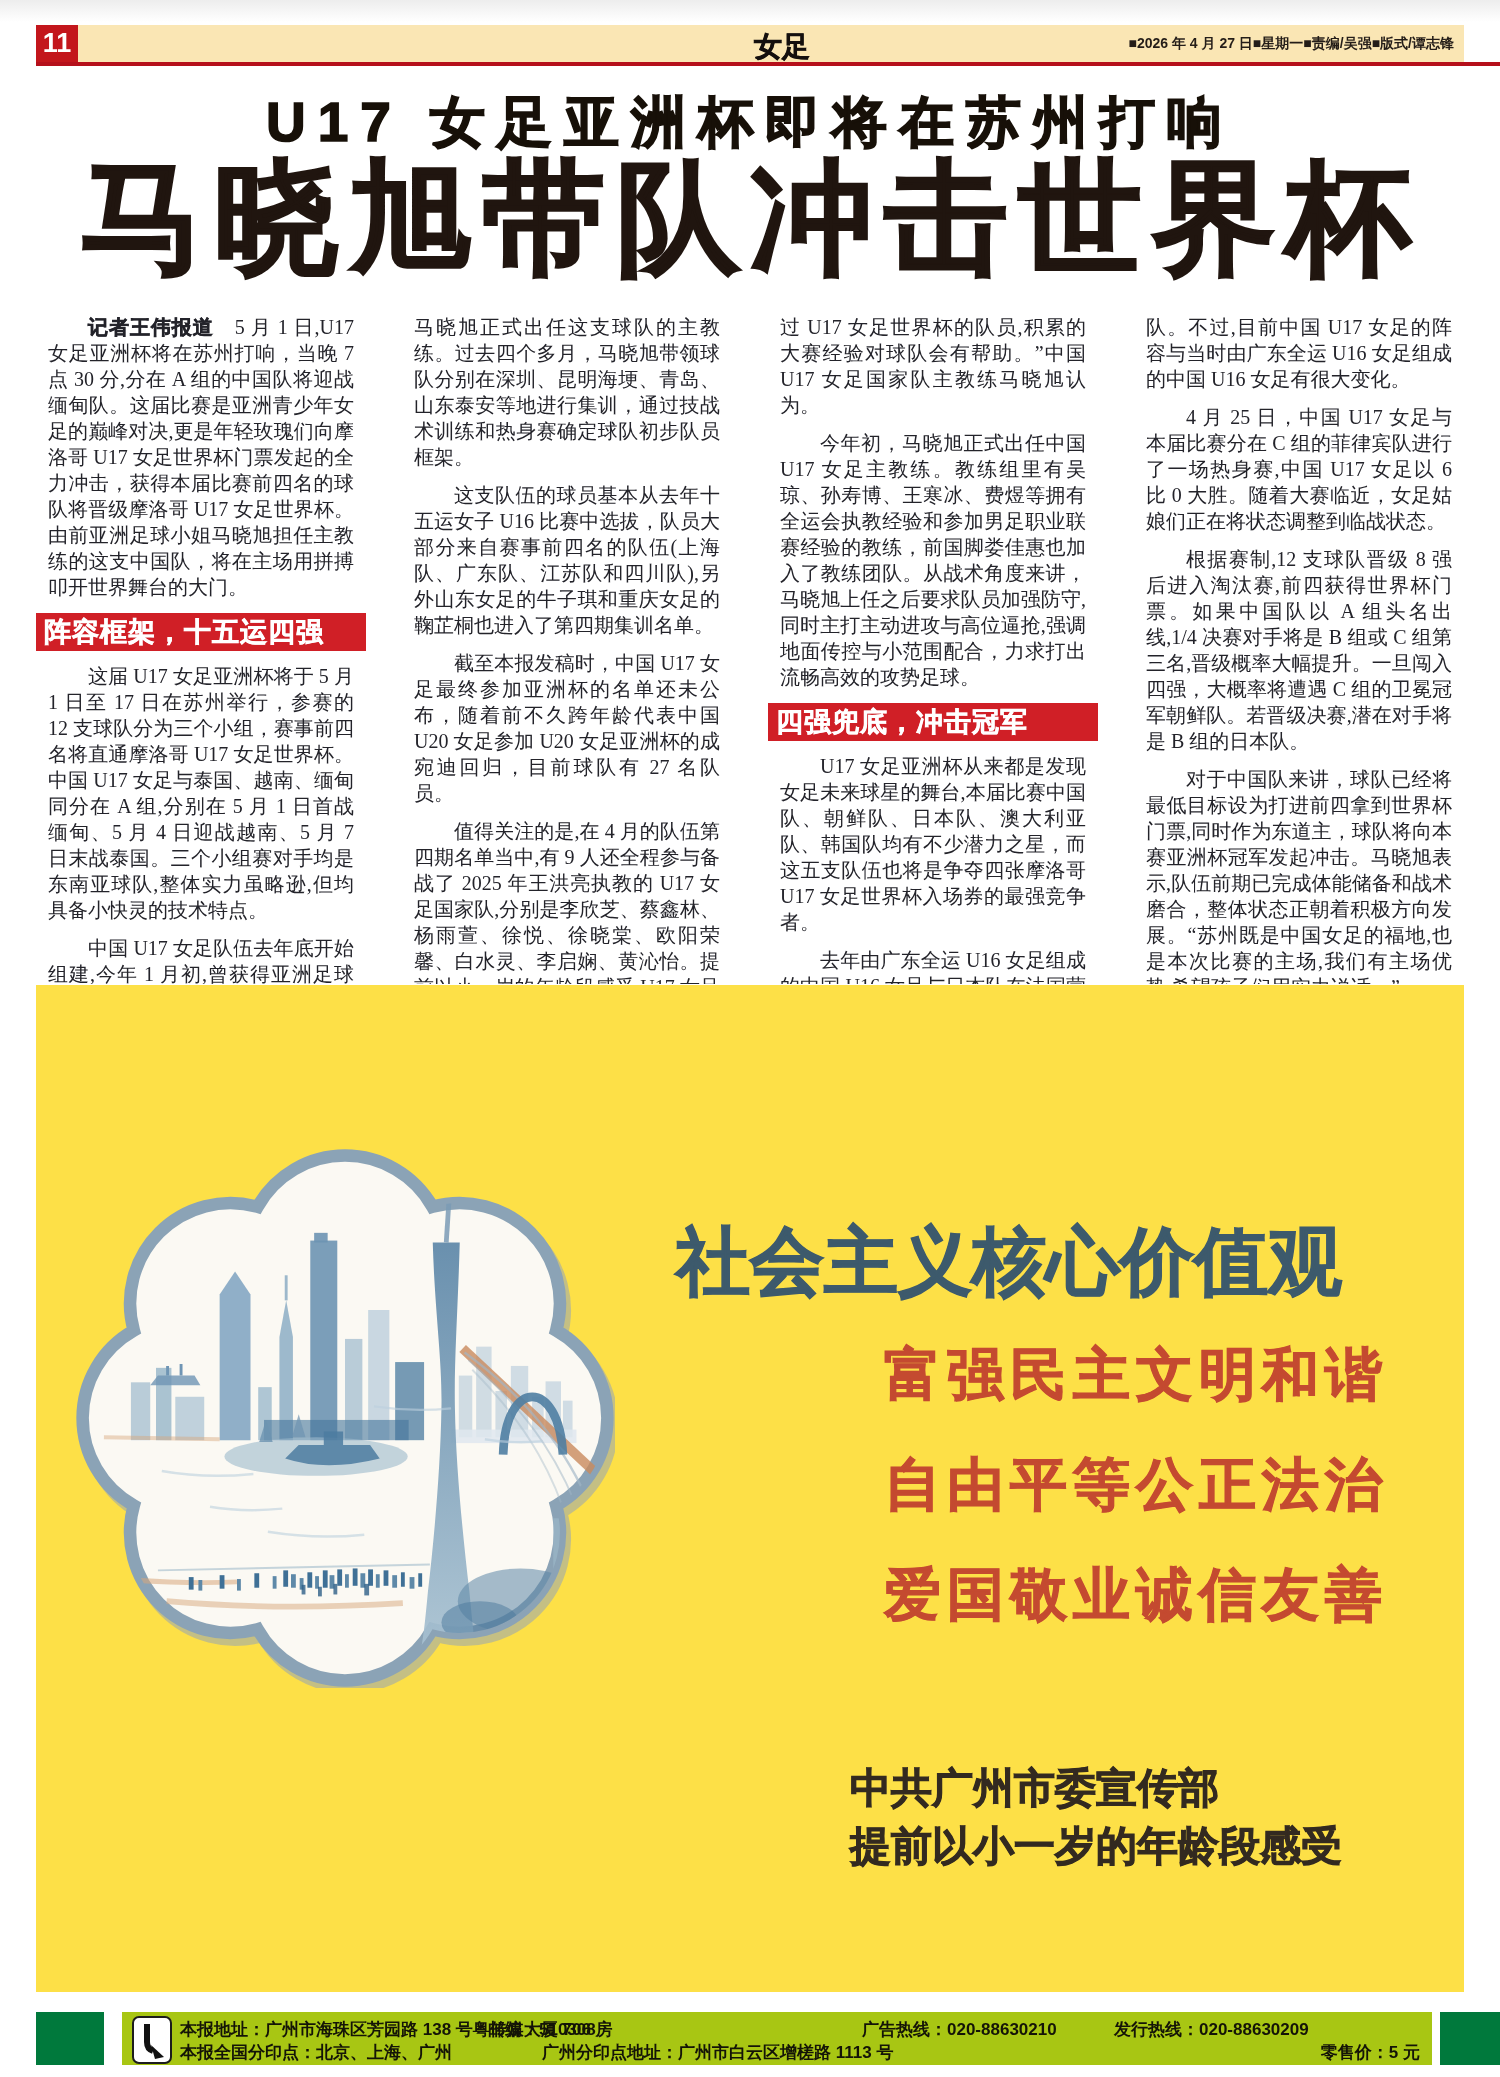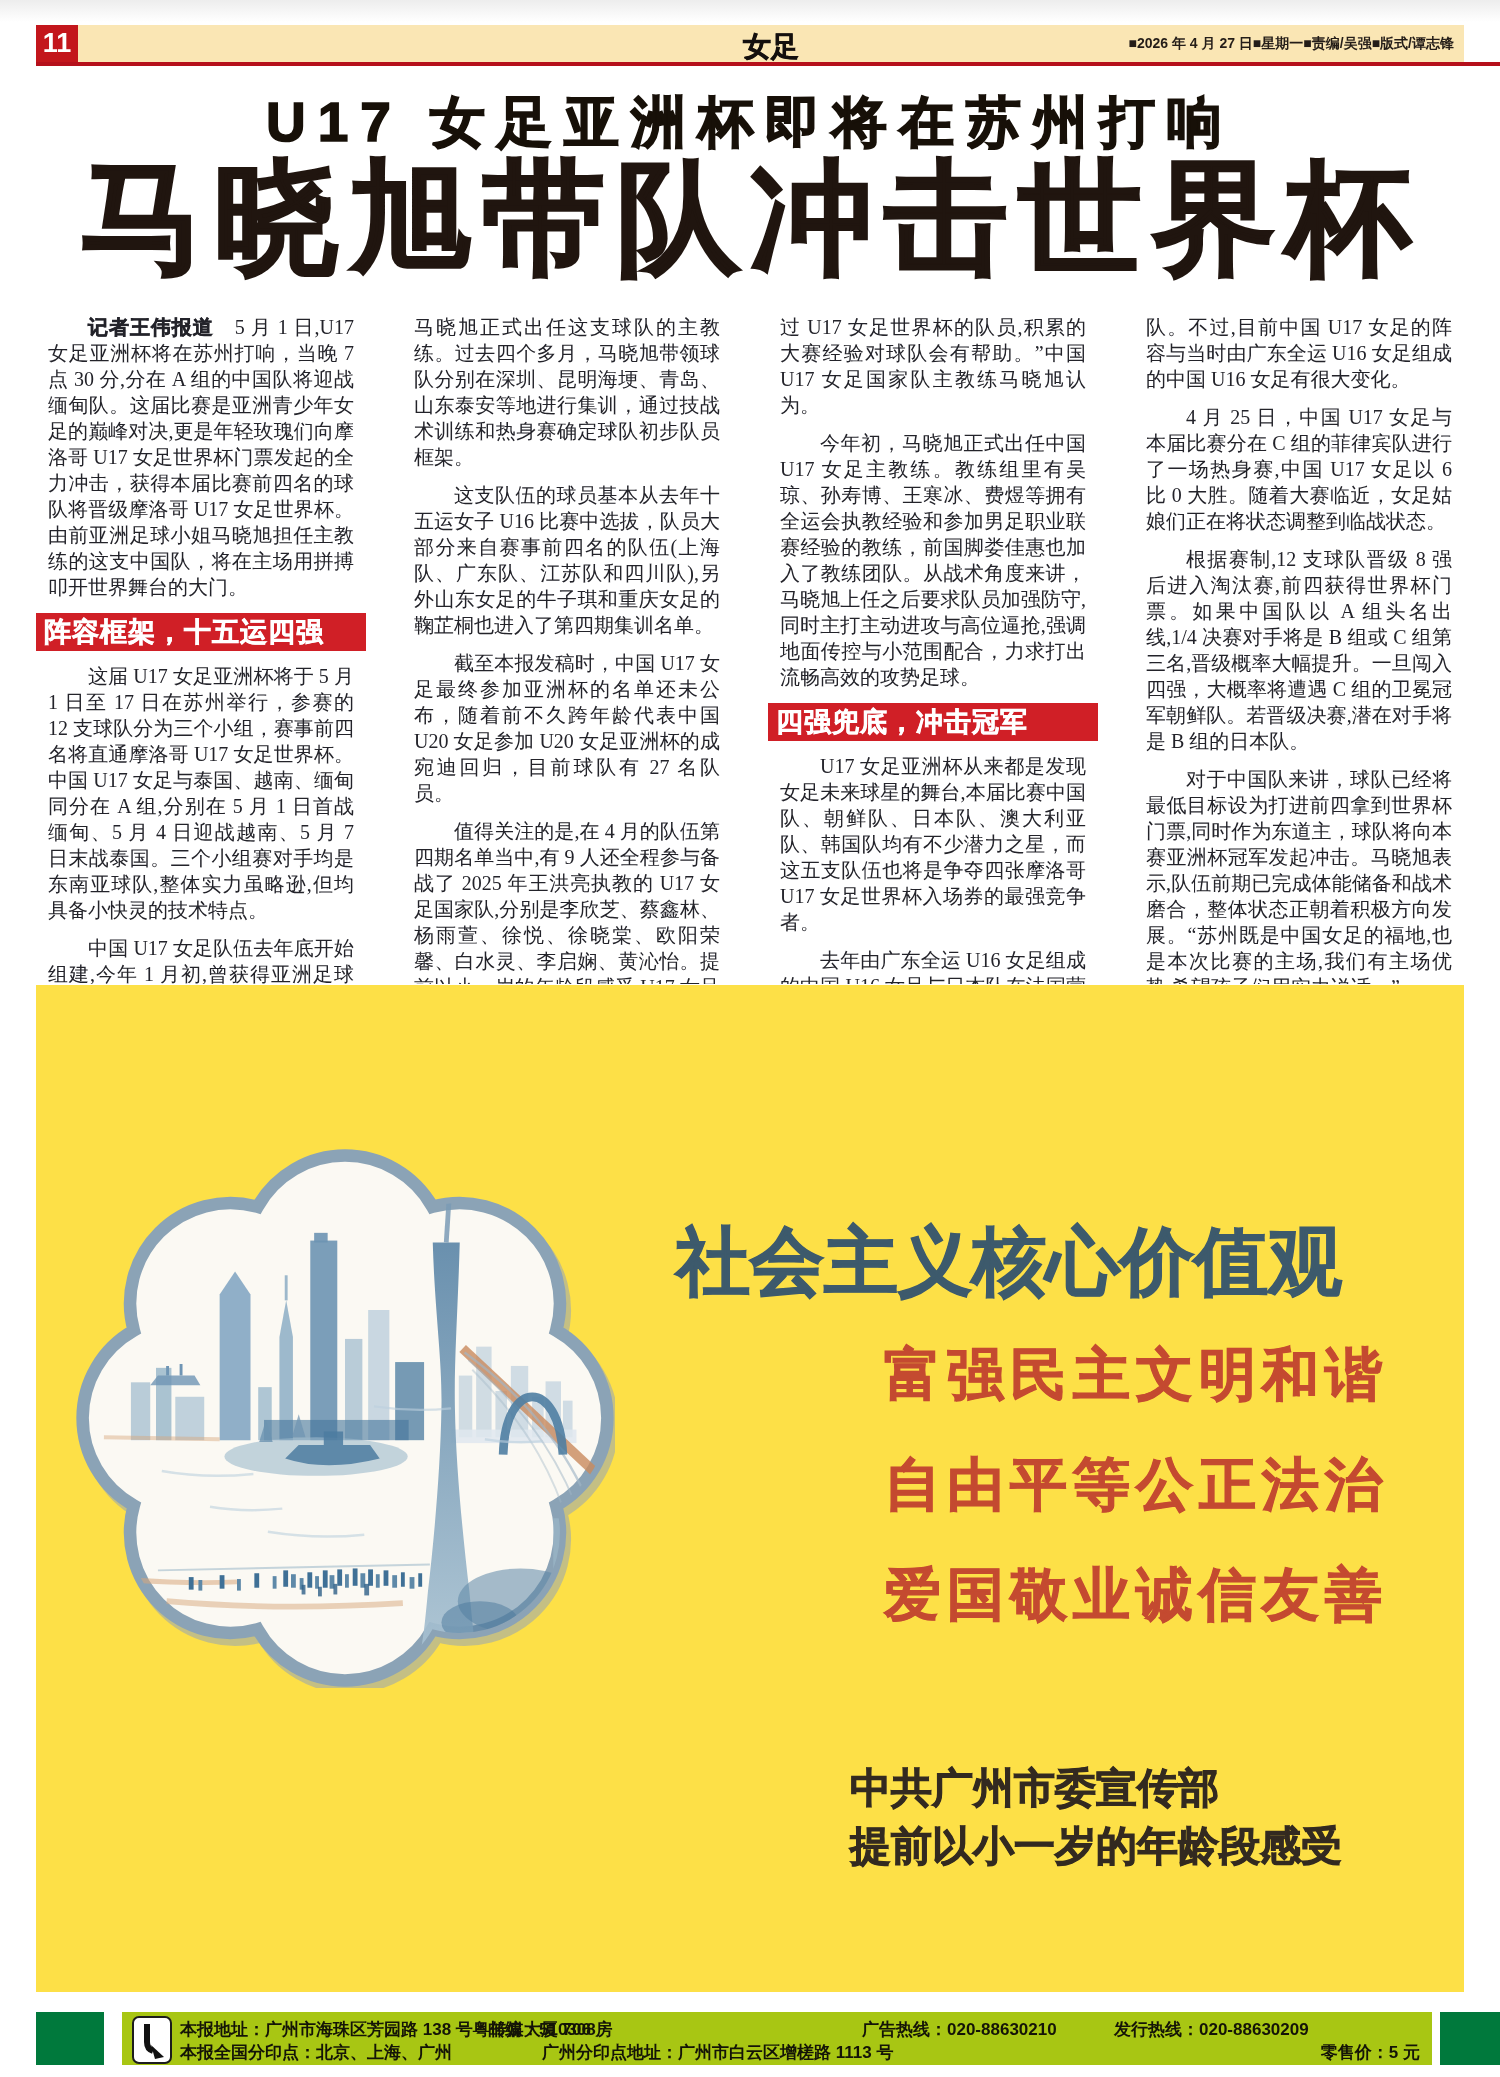--- a/index.html
+++ b/index.html
@@ -7,21 +7,21 @@
         font-family:"Liberation Serif","DejaVu Serif",serif;}
   .topfade{position:absolute;left:0;top:0;width:1500px;height:22px;
         background:linear-gradient(#ededed,#ffffff);}
   
   .pagenum{position:absolute;left:36px;top:25px;width:42px;height:37px;background:#c3161c;
         color:#fff;font-family:"Liberation Sans","DejaVu Sans",sans-serif;font-weight:bold;
         font-size:27px;display:flex;align-items:center;justify-content:center;}
   .sectionbar{position:absolute;left:78px;top:25px;width:1386px;height:37px;background:#fae6b4;}
   .sectionname{position:absolute;left:0;top:3px;width:100%;text-align:center;
         font-family:"Liberation Sans","DejaVu Sans",sans-serif;font-weight:bold;font-size:28px;
-        color:#15100e;-webkit-text-stroke:0.6px #15100e;}
+        color:#15100e;padding-left:11px;-webkit-text-stroke:0.6px #15100e;}
   .dateline{position:absolute;right:10px;top:10px;font-family:"Liberation Sans","DejaVu Sans",sans-serif;
         font-weight:bold;font-size:14px;color:#241d18;}
   .redrule{position:absolute;left:36px;top:62px;width:1464px;height:4px;background:#b5101b;}
   
   .kicker{position:absolute;left:0;top:86px;width:1500px;text-align:center;
         font-family:"Liberation Sans","DejaVu Sans",sans-serif;font-weight:900;font-size:55px;
         letter-spacing:12px;color:#171008;-webkit-text-stroke:1.6px #171008;}
   .mainhead{position:absolute;left:0;top:152px;width:1500px;text-align:center;
         font-weight:900;font-size:124px;letter-spacing:10px;color:#20150f;
         -webkit-text-stroke:2px #20150f;line-height:1.1;}

